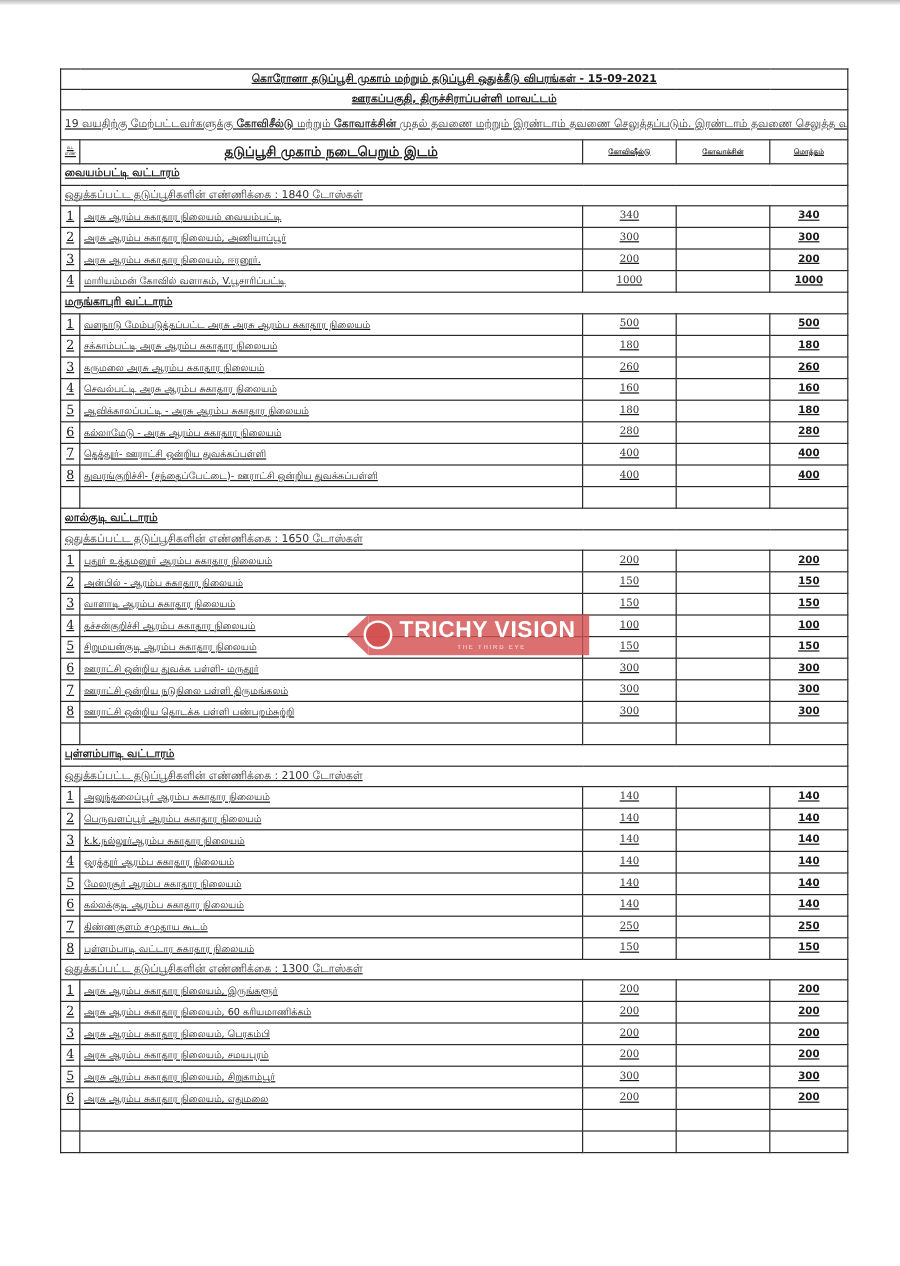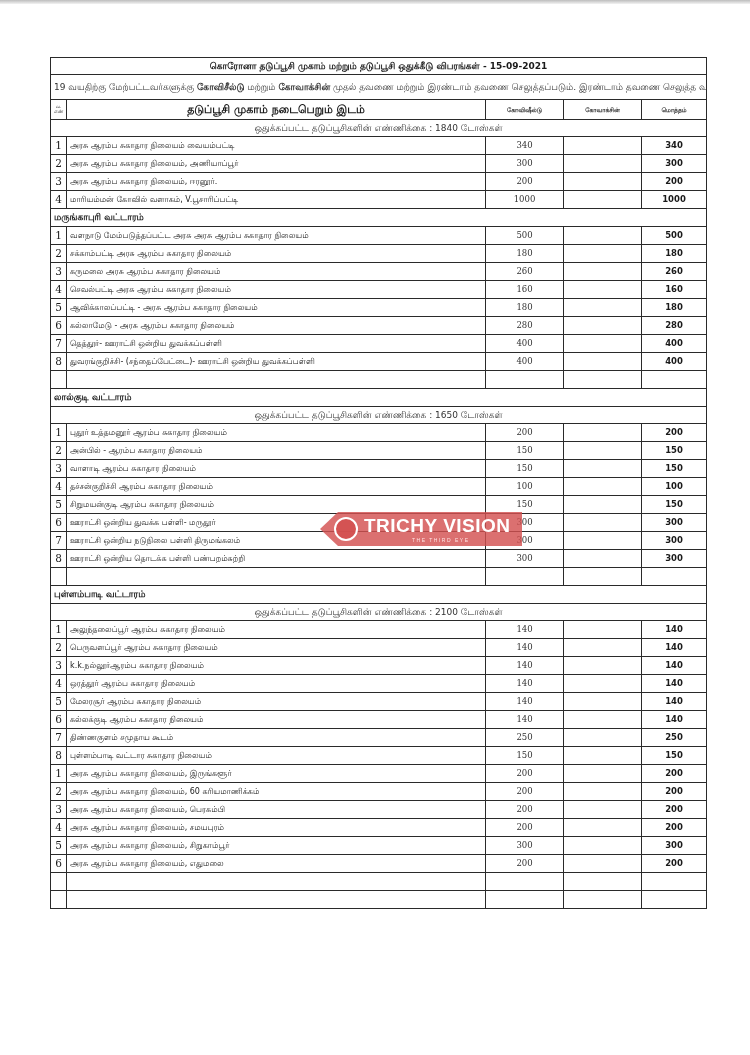--- a/index.html
+++ b/index.html
@@ -3,51 +3,51 @@
 <meta charset="utf-8">
 <style>
   html, body { margin: 0; padding: 0; }
   body {
     width: 750px; height: 1055px; background: #ffffff; position: relative; overflow: hidden;
     font-family: "DejaVu Sans", sans-serif; color: #1a1a1a;
   }
   .topshade { position:absolute; left:0; top:0; width:750px; height:4px; background: linear-gradient(#bdbdbd,#f3f3f3); }
   table.sheet {
     position: absolute; left: 50px; top: 57px; width: 656px;
-    border-collapse: collapse; table-layout: fixed;
+    border-collapse: collapse; table-layout: fixed; text-decoration: underline;
   }
   table.sheet td {
     border: 1.3px solid #2a2a2a; padding: 0 3px; overflow: hidden; white-space: nowrap;
     font-size: 9px; line-height: 1; vertical-align: middle;
   }
   col.c-sno { width: 16px; }
   col.c-place { width: 419px; }
   col.c-cov { width: 78px; }
   col.c-cvx { width: 78px; }
   col.c-tot { width: 65px; }
   .title td { height: 16px; font-size: 11.5px; font-weight: bold; text-align: center; }
   .district td { height: 16px; font-size: 11.5px; font-weight: bold; text-align: center; }
   .note td { height: 24px; font-size: 5.6px; text-align: center; white-space: normal; line-height: 1.45; color:#333; }
   .note b { font-weight: bold; }
   .hdr td { height: 19px; text-align: center; }
   .hdr .h-sno { font-size: 4.5px; line-height: 1.1; white-space: normal; }
   .hdr .h-place { font-size: 11px; font-weight: bold; }
   .hdr .h-small { font-size: 6px; font-weight: bold; color:#333; }
   .sec td { height: 17px; font-size: 11px; font-weight: bold; padding-left: 170px; text-align: left; }
-  .sub td { height: 16px; font-size: 5.6px; text-align: center; padding-left: 95px; color:#333;margin-left:28px; }
+  .sub td { height: 16px; font-size: 5.6px; text-align: left; padding-left: 95px; color:#333;margin-left:28px; }
   .row td { height: 17px; }
   .row .sno { font-family: "DejaVu Serif", serif; font-size: 10.5px; text-align: center; padding: 0; }
   .row .place { font-size: 8px; }
   .row .cov { font-family: "DejaVu Serif", serif; font-size: 8.5px; text-align: center; color:#333; }
   .row .cvx { text-align: center; }
   .row .tot { font-size: 8.5px; font-weight: bold; text-align: center; }
   .blank td { height: 17px; }
 
   .watermark {
-    position: absolute; left: 320px; top: 512px; width: 202px; height: 34px;
+    position: absolute; left: 289px; top: 512px; width: 202px; height: 34px;
   }
   .wm-band {
     position: absolute; left: 18px; top: 0; width: 184px; height: 34px; background: rgba(211,80,80,0.82);
   }
   .wm-eye {
     position: absolute; left: 0; top: 0; width: 0; height: 0;
     border-top: 17px solid transparent; border-bottom: 17px solid transparent; border-right: 18px solid rgba(211,80,80,0.82);
   }
   .wm-circle {
     position: absolute; left: 14px; top: 5px; width: 20px; height: 20px; border-radius: 50%;
@@ -72,30 +72,36 @@
     <col class="c-sno">
       <col class="c-place">
       <col class="c-cov">
       <col class="c-cvx">
       <col class="c-tot">
   </colgroup>
   <tbody id="tbody">
     <tr class="title">
       <td colspan="5">கொரோனா தடுப்பூசி முகாம் மற்றும் தடுப்பூசி ஒதுக்கீடு விபரங்கள் - 15-09-2021</td>
     </tr>
+    <tr class="district">
+      <td colspan="5">ஊரகப்பகுதி, திருச்சிராப்பள்ளி மாவட்டம்</td>
+    </tr>
     <tr class="note">
       <td colspan="5"><span>19 வயதிற்கு மேற்பட்டவர்களுக்கு </span><b>கோவிசீல்டு</b><span> மற்றும் </span><b>கோவாக்சின்</b><span> முதல் தவணை மற்றும் இரண்டாம் தவணை செலுத்தப்படும். இரண்டாம் தவணை செலுத்த வருபவர்களுக்கு முன்னுரிமை வழங்கப்படும்.</span></td>
     </tr>
     <tr class="hdr">
       <td class="h-sno">வ. எண்</td>
       <td class="h-place">தடுப்பூசி முகாம் நடைபெறும் இடம்</td>
       <td class="h-small">கோவிஷீல்டு</td>
       <td class="h-small">கோவாக்சின்</td>
       <td class="h-small">மொத்தம்</td>
     </tr>
+  <tr class="sec">
+        <td colspan="5">வையம்பட்டி வட்டாரம்</td>
+      </tr>
       <tr class="sub">
         <td colspan="5">ஒதுக்கப்பட்ட தடுப்பூசிகளின் எண்ணிக்கை : 1840 டோஸ்கள்</td>
       </tr>
       <tr class="row">
         <td class="sno">1</td>
         <td class="place">அரசு ஆரம்ப சுகாதார நிலையம் வையம்பட்டி</td>
         <td class="cov">340</td>
         <td class="cvx"></td>
         <td class="tot">340</td>
       </tr>
@@ -309,20 +315,23 @@
         <td class="cov">250</td>
         <td class="cvx"></td>
         <td class="tot">250</td>
       </tr>
       <tr class="row">
         <td class="sno">8</td>
         <td class="place">புள்ளம்பாடி வட்டார சுகாதார நிலையம்</td>
         <td class="cov">150</td>
         <td class="cvx"></td>
         <td class="tot">150</td>
+      </tr>
+      <tr class="sub">
+        <td colspan="5">ஒதுக்கப்பட்ட தடுப்பூசிகளின் எண்ணிக்கை : 1300 டோஸ்கள்</td>
       </tr>
       <tr class="row">
         <td class="sno">1</td>
         <td class="place">அரசு ஆரம்ப சுகாதார நிலையம், இருங்களூர்</td>
         <td class="cov">200</td>
         <td class="cvx"></td>
         <td class="tot">200</td>
       </tr>
       <tr class="row">
         <td class="sno">2</td>

